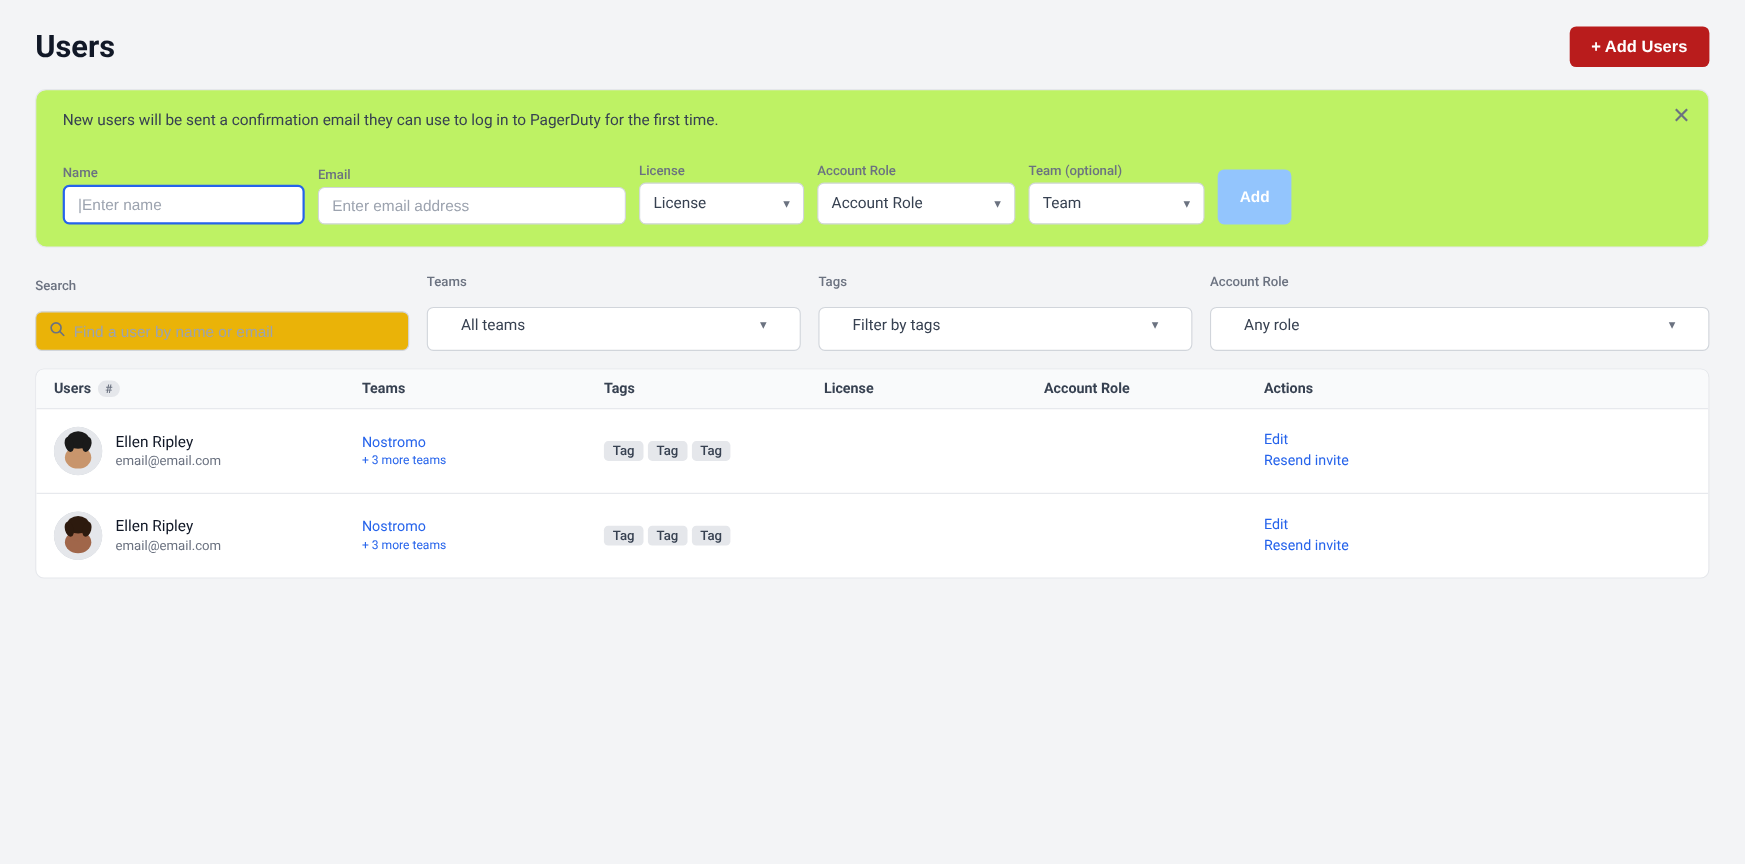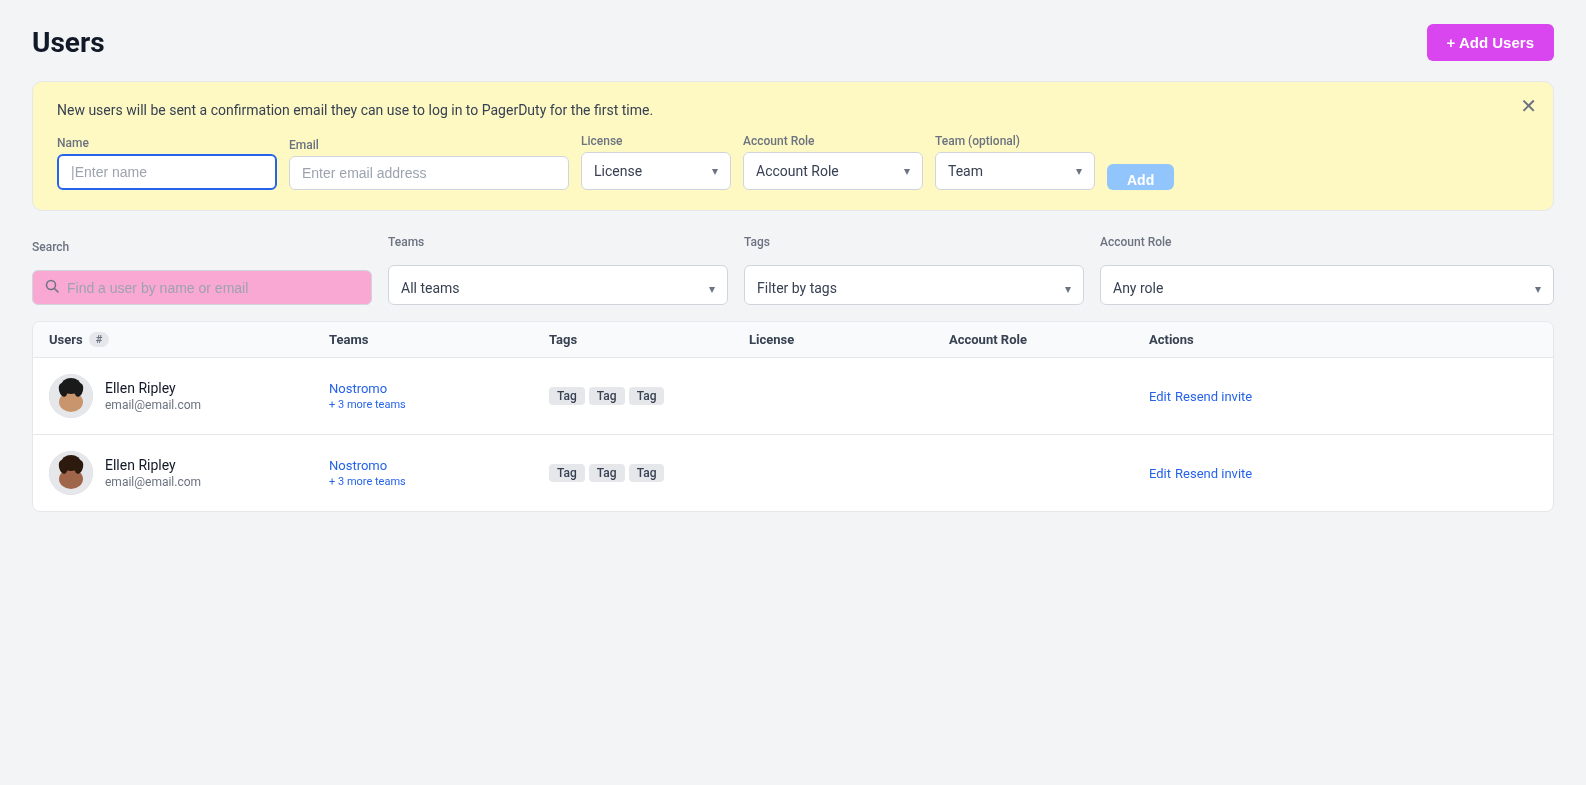--- a/index.html
+++ b/index.html
@@ -21,36 +21,36 @@
       align-items: center;
       justify-content: space-between;
       margin-bottom: 20px;
     }
     .page-title {
       font-size: 28px;
       font-weight: 700;
       color: #111827;
     }
     .add-users-btn {
-      background: #d946ef;
+      background: #b91c1c;
       color: #fff;
       border: none;
       border-radius: 6px;
       padding: 10px 20px;
       font-size: 15px;
       font-weight: 600;
       cursor: pointer;
       display: flex;
       align-items: center;
       gap: 6px;
     }
 
     
     .add-form-panel {
-      background: #fef9c3;
+      background: #bef264;
       border: 1px solid #e5e7eb;
       border-radius: 10px;
       padding: 20px 24px;
       margin-bottom: 24px;
       position: relative;
     }
     .add-form-notice {
       font-size: 14px;
       color: #374151;
       margin-bottom: 16px;
@@ -120,21 +120,21 @@
 
     .add-btn {
       background: #93c5fd;
       color: #fff;
       border: none;
       border-radius: 6px;
       padding: 8px 20px;
       font-size: 14px;
       font-weight: 600;
       cursor: not-allowed;
-      height: 26px;
+      height: 50px;
       white-space: nowrap;
       align-self: flex-end;
       margin-top: 20px;
     }
 
     
     .filters-row {
       display: flex;
       gap: 16px;
       margin-bottom: 16px;
@@ -153,43 +153,43 @@
     .filter-label {
       font-size: 12px;
       color: #6b7280;
       font-weight: 500;
     }
     .search-input-wrapper {
       display: flex;
       align-items: center;
       border: 1px solid #d1d5db;
       border-radius: 6px;
-      background: #f9a8d4;
+      background: #eab308;
       padding: 8px 12px;
       gap: 8px;
     }
     .search-icon { color: #6b7280; font-size: 14px; }
     .search-input {
       border: none;
       outline: none;
       font-size: 14px;
       color: #374151;
       width: 100%;
       background: transparent;
     }
     .search-input::placeholder { color: #9ca3af; }
     .dropdown-select {
       border: 1px solid #d1d5db;
       border-radius: 6px;
       background: #fff;
-      padding: 8px 12px;
-      font-size: 14px;
-      color: #374151;
-      display: flex;
-      align-items: flex-end;
+      padding: 8px 30px;
+      font-size: 14px;
+      color: #374151;
+      display: flex;
+      align-items: flex-start;
       justify-content: space-between;
       cursor: pointer;
       height: 40px;
     }
 
     
     .table-container {
       background: #fff;
       border: 1px solid #e5e7eb;
       border-radius: 8px;
@@ -263,21 +263,21 @@
       border-radius: 4px;
       padding: 2px 8px;
       font-size: 12px;
       color: #374151;
       font-weight: 500;
     }
 
     .license-cell { font-size: 13px; color: #6b7280; }
     .role-cell { font-size: 13px; color: #6b7280; }
 
-    .actions-cell { display: flex; flex-direction: row; gap: 4px; }
+    .actions-cell { display: flex; flex-direction: column; gap: 4px; }
     .action-link {
       color: #2563eb;
       font-size: 13px;
       text-decoration: none;
       cursor: pointer;
     }
   </style>
 </head>
 <body>
 

